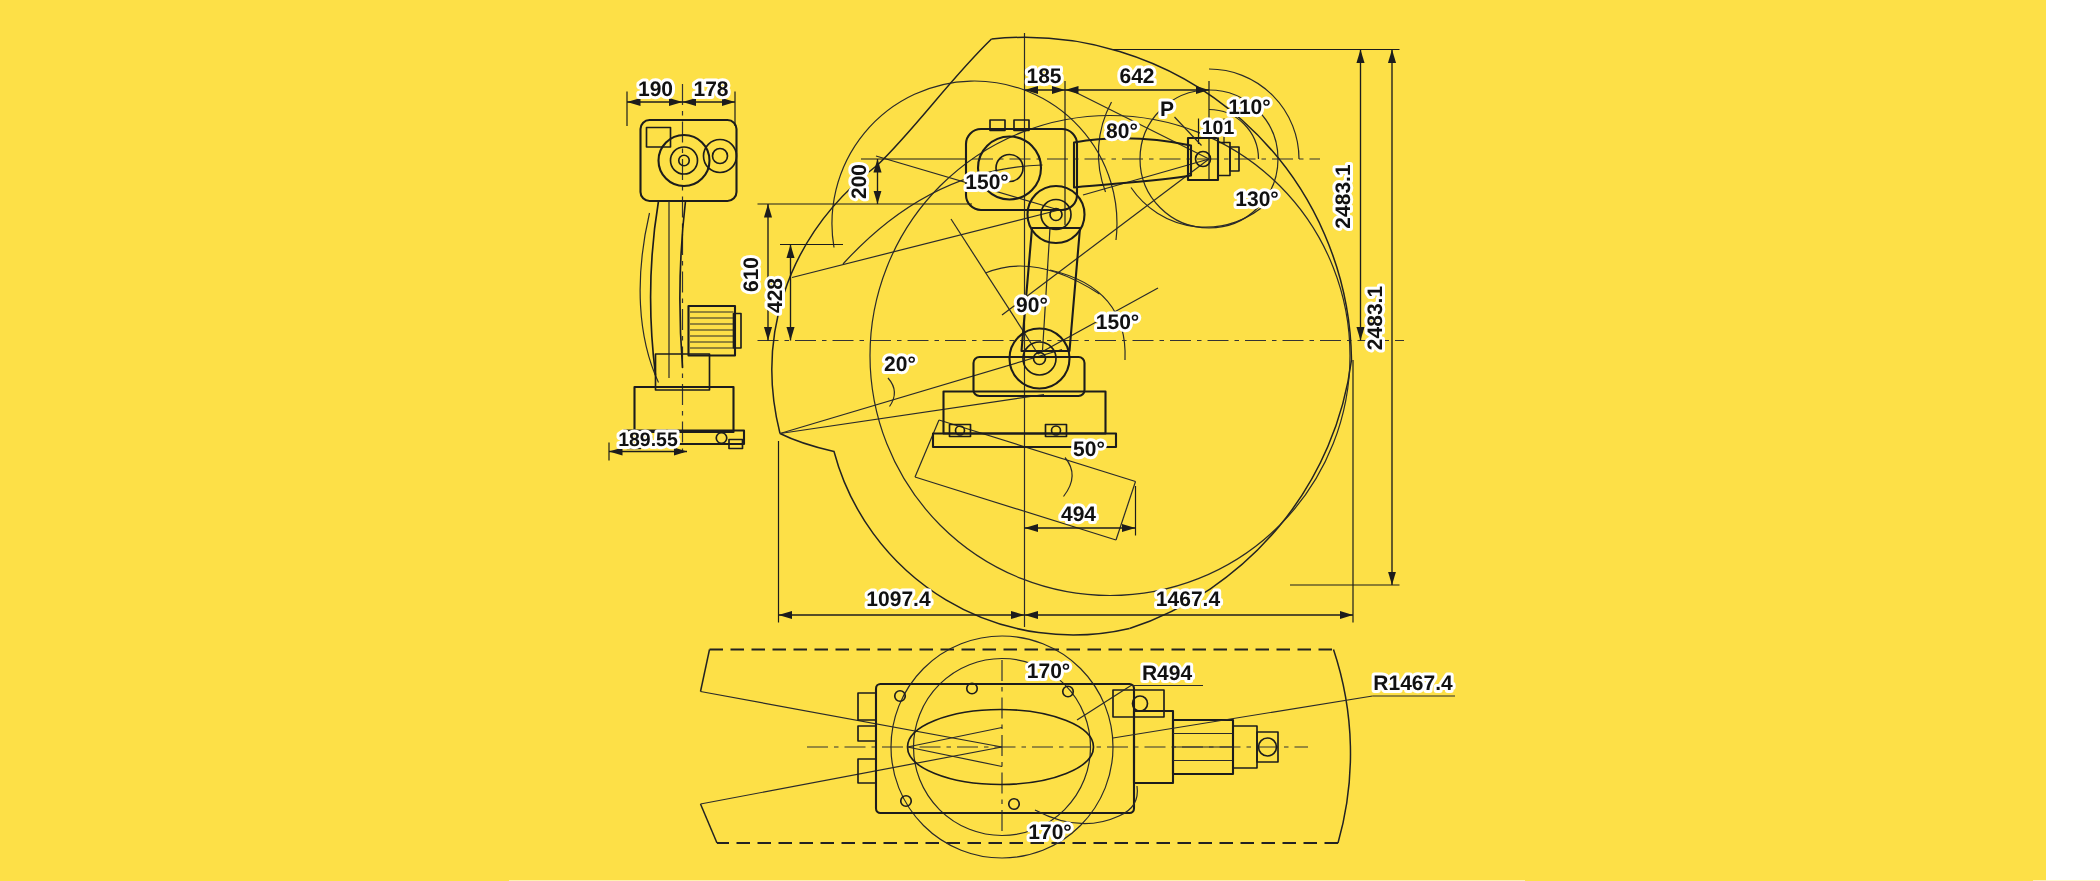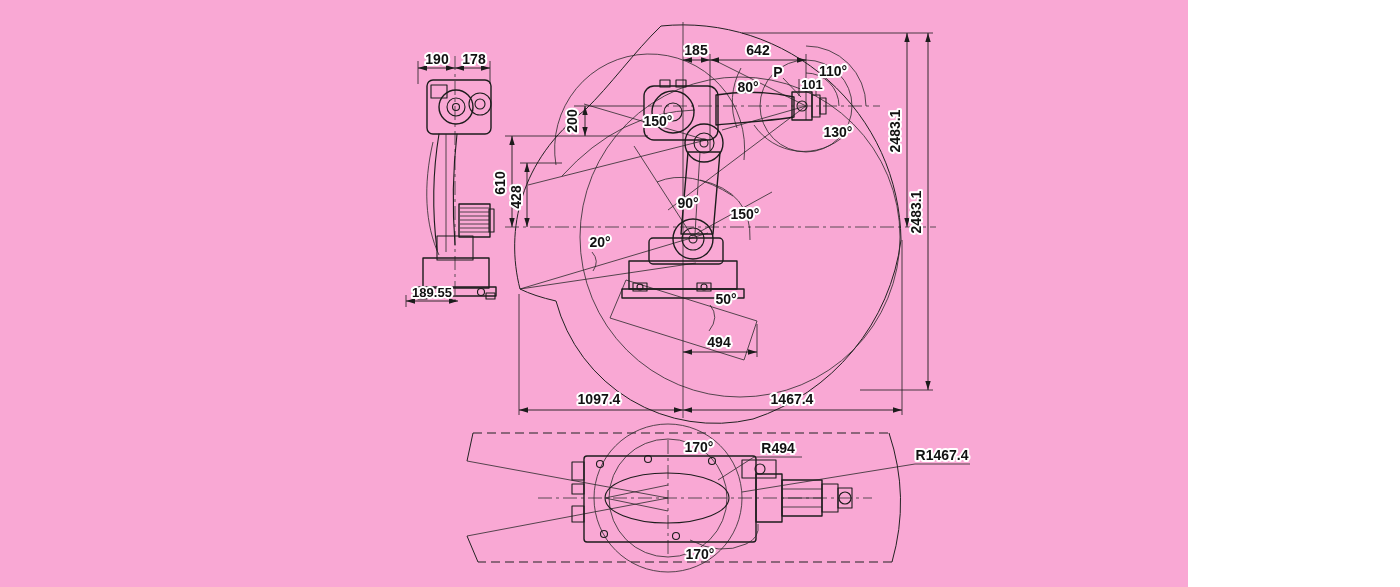--- a/index.html
+++ b/index.html
@@ -1,16 +1,16 @@
 <!DOCTYPE html>
 <html><head>
 <meta charset="utf-8">
 <style>
   html,body{margin:0;padding:0;background:#fff;}
-  #stage{width:1188px;height:587px;background:#f9a8d4;position:relative;overflow:hidden;}
+  #stage{width:1364px;height:587px;background:#fde047;position:relative;overflow:hidden;}
   svg{display:block;}
   .obj{fill:none;stroke:#1c1c1c;stroke-width:1.1;stroke-linejoin:round;stroke-linecap:round;}
   .obj2{fill:none;stroke:#1c1c1c;stroke-width:1.4;stroke-linejoin:round;}
   .thin{fill:none;stroke:#2a2a2a;stroke-width:0.8;}
   .env{fill:none;stroke:#222;stroke-width:1.0;}
   .cl{fill:none;stroke:#333;stroke-width:0.8;stroke-dasharray:14 4 3 4;}
   .dsh{fill:none;stroke:#222;stroke-width:1.2;stroke-dasharray:9 5;}
   .dim{fill:none;stroke:#1c1c1c;stroke-width:0.9;marker-start:url(#ms);marker-end:url(#ma);}
   .ext{fill:none;stroke:#1c1c1c;stroke-width:0.8;}
   .lbl{font-family:"Liberation Sans","DejaVu Sans",sans-serif;font-weight:bold;font-size:14px;fill:#111;

